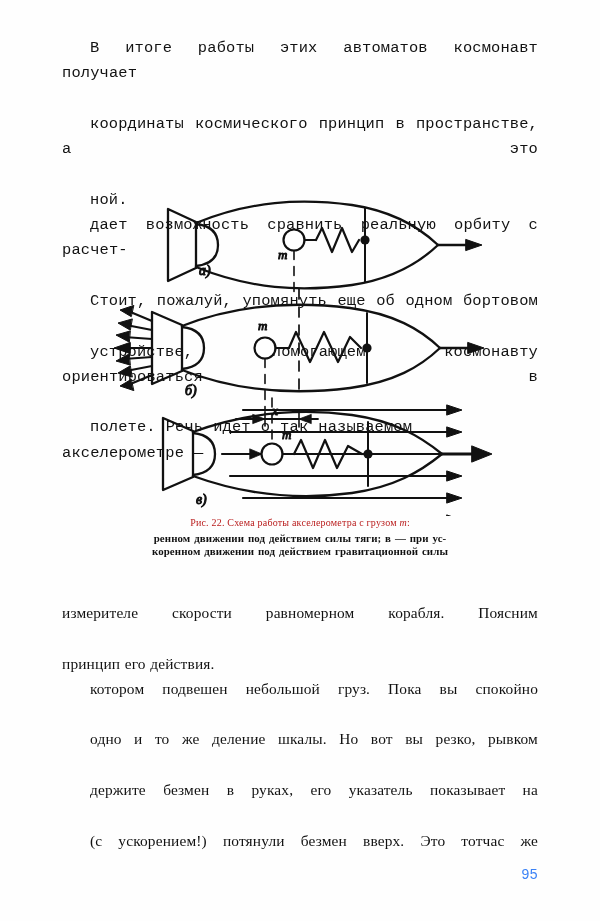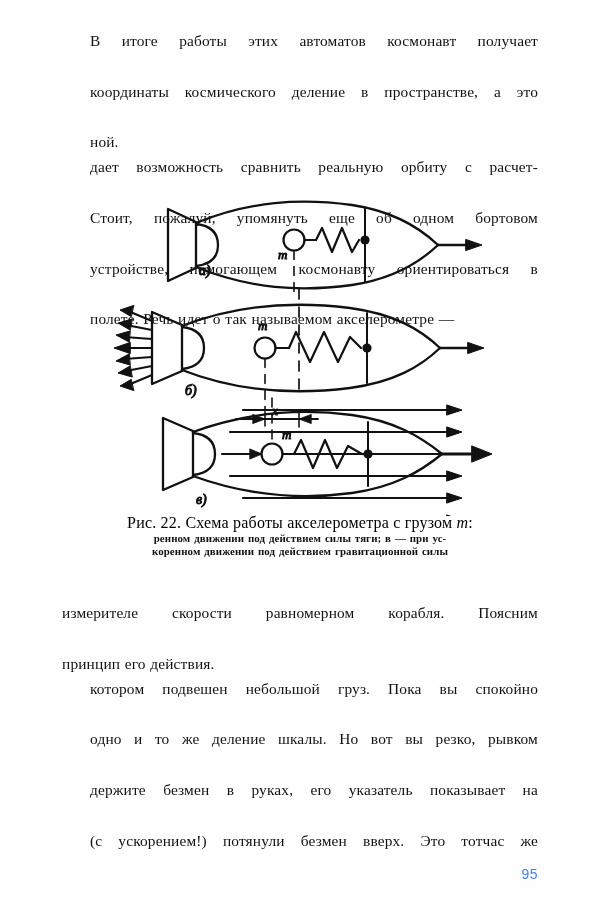--- a/index.html
+++ b/index.html
@@ -23,21 +23,21 @@
     inset: 0;
     background: #fefefe;
   }
 
   
   .textblock {
     position: absolute;
     left: 62px;
     width: 476px;
   }
-  #block-top { top: 28px; }
+  #block-top { top: 36px; font-family: Liberation Mono, monospace; }
   #block-bottom { top: 600px; }
 
   .para {
     margin: 0;
     font-size: 15.4px;
     line-height: 25.3px;
     text-align: justify;
     text-justify: inter-word;
     letter-spacing: 0.15px;
     word-spacing: 0.6px;
@@ -70,23 +70,23 @@
   .figure svg { display: block; }
 
   .caption {
     position: absolute;
     left: 62px;
     top: 515px;
     width: 476px;
     text-align: center;
   }
   .caption .cap-title {
-    font-size: 16px;
+    font-size: 10px;
     line-height: 16px;
-    color: #000000;
+    color: #b91c1c;
     margin: 0 0 1px 0;
     letter-spacing: 0.2px;
   }
   .caption .cap-title .mass-italic {
     font-style: italic;
   }
   .caption .cap-sub {
     font-size: 10.9px;
     line-height: 12.9px;
     color: #111;
@@ -128,21 +128,21 @@
   }
 </style>
 </head>
 <body>
 
 <div class="page">
 
   <div class="textblock" id="block-top">
       <p class="para indent">
         <span class="line">В итоге работы этих автоматов космонавт получает</span>
-        <span class="line">координаты космического деление в пространстве, а это</span>
+        <span class="line">координаты космического принцип в пространстве, а это</span>
         <span class="line last">ной.</span>
         <span class="line">дает возможность сравнить реальную орбиту с расчет-</span>
       </p>
       <p class="para indent">
         <span class="line">Стоит, пожалуй, упомянуть еще об одном бортовом</span>
         <span class="line">устройстве, помогающем космонавту ориентироваться в</span>
         <span class="line last">полете. Речь идет о так называемом акселерометре —</span>
       </p>
     </div>
 

